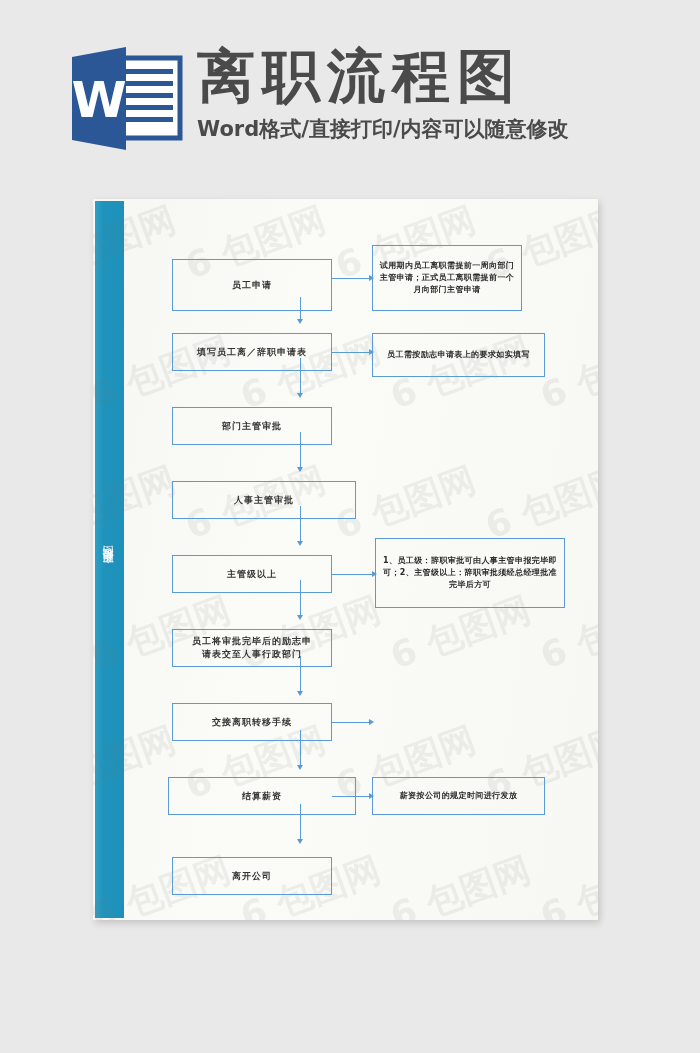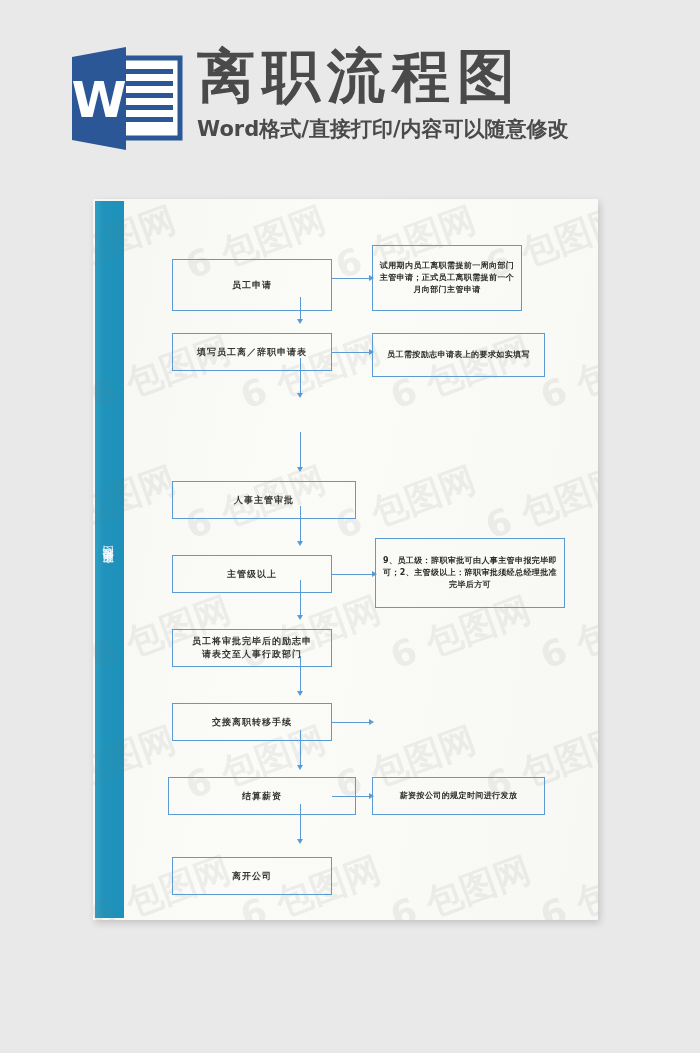--- a/index.html
+++ b/index.html
@@ -272,20 +272,23 @@
     <div class="arrow-right" style="left:276px; top:594px;"></div>
 
     <div class="node" style="left:79px; top:60px; width:160px; height:52px;">
       <span>员工申请</span>
     </div>
 
     <div class="node" style="left:79px; top:134px; width:160px; height:38px;">
       <span>填写员工离／辞职申请表</span>
     </div>
 
+    <div class="node" style="left:79px; top:208px; width:160px; height:38px;">
+      <span>部门主管审批</span>
+    </div>
 
     <div class="node" style="left:79px; top:282px; width:184px; height:38px;">
       <span>人事主管审批</span>
     </div>
 
     <div class="node" style="left:79px; top:356px; width:160px; height:38px;">
       <span>主管级以上</span>
     </div>
 
     <div class="node" style="left:79px; top:430px; width:160px; height:38px; white-space:pre-line;">
@@ -307,21 +310,21 @@
 
     <div class="note" style="left:279px; top:46px; width:150px; height:66px;">
       <span class="note-inner">试用期内员工离职需提前一周向部门主管申请；正式员工离职需提前一个月向部门主管申请</span>
     </div>
 
     <div class="note" style="left:279px; top:134px; width:173px; height:44px;">
       <span class="note-inner">员工需按励志申请表上的要求如实填写</span>
     </div>
 
     <div class="note" style="left:282px; top:339px; width:190px; height:70px;">
-      <span class="note-inner">9、员工级：辞职审批可由人事主管申报完毕即可；2、主管级以上：辞职审批须经总经理批准完毕后方可</span>
+      <span class="note-inner">1、员工级：辞职审批可由人事主管申报完毕即可；2、主管级以上：辞职审批须经总经理批准完毕后方可</span>
     </div>
 
 
     <div class="note" style="left:279px; top:578px; width:173px; height:38px;">
       <span class="note-inner">薪资按公司的规定时间进行发放</span>
     </div>
 
   </div>
 </div>
 

